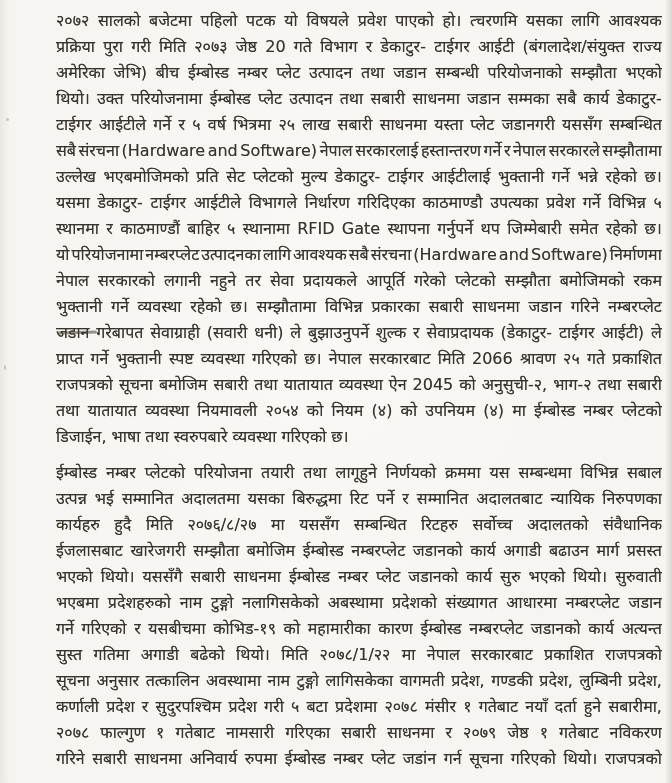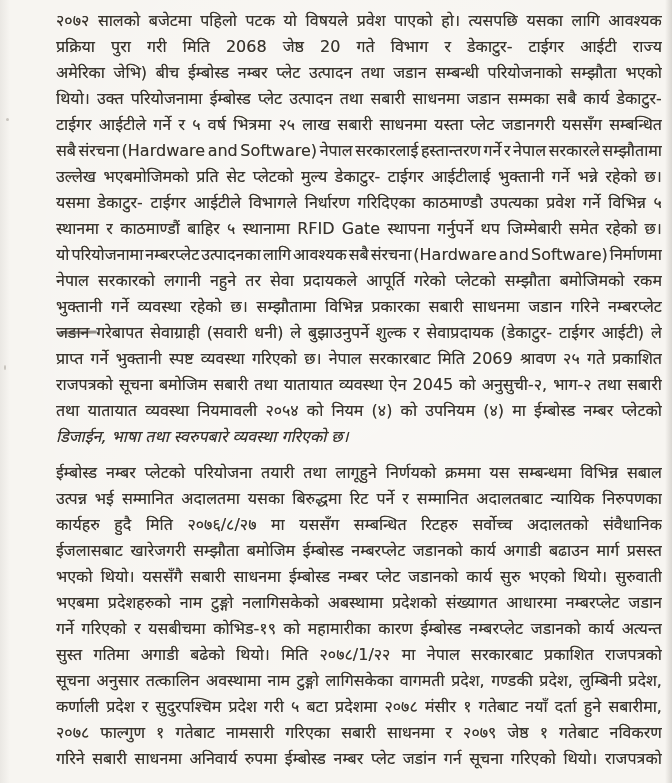--- a/index.html
+++ b/index.html
@@ -28,21 +28,20 @@
     line-height: 24px;
     font-size: 16px;
     color: #38342d;
     text-shadow: 0 0 0.6px rgba(56,52,45,0.55);
     overflow: hidden;
     white-space: nowrap;
   }
   .line.short {
     justify-content: flex-start;
     column-gap: 5px;
-    font-style: italic;
   }
   .edge-shadow-right {
     position: absolute; top: 0; right: 0; bottom: 0; width: 7px;
     background: linear-gradient(to right, rgba(0,0,0,0), rgba(110,104,96,0.22));
     pointer-events: none;
   }
   .edge-shadow-left {
     position: absolute; top: 0; left: 0; bottom: 0; width: 10px;
     background: linear-gradient(to right, rgba(120,114,106,0.10), rgba(0,0,0,0));
     pointer-events: none;
@@ -73,39 +72,40 @@
           <span>२०७२</span>
           <span>सालको</span>
           <span>बजेटमा</span>
           <span>पहिलो</span>
           <span>पटक</span>
           <span>यो</span>
           <span>विषयले</span>
           <span>प्रवेश</span>
           <span>पाएको</span>
           <span>हो।</span>
-          <span>त्यसपछि</span>
+          <span>त्चरणमि</span>
           <span>यसका</span>
           <span>लागि</span>
           <span>आवश्यक</span>
         </div>
         <div class="line">
           <span>प्रक्रिया</span>
           <span>पुरा</span>
           <span>गरी</span>
           <span>मिति</span>
-          <span>2068</span>
+          <span>२०७३</span>
           <span>जेष्ठ</span>
           <span>20</span>
           <span>गते</span>
           <span>विभाग</span>
           <span>र</span>
           <span>डेकाटुर-</span>
           <span>टाईगर</span>
           <span>आईटी</span>
+          <span>(बंगलादेश/संयुक्त</span>
           <span>राज्य</span>
         </div>
         <div class="line">
           <span>अमेरिका</span>
           <span>जेभि)</span>
           <span>बीच</span>
           <span>ईम्बोस्ड</span>
           <span>नम्बर</span>
           <span>प्लेट</span>
           <span>उत्पादन</span>
@@ -277,21 +277,21 @@
           <span>प्राप्त</span>
           <span>गर्ने</span>
           <span>भुक्तानी</span>
           <span>स्पष्ट</span>
           <span>व्यवस्था</span>
           <span>गरिएको</span>
           <span>छ।</span>
           <span>नेपाल</span>
           <span>सरकारबाट</span>
           <span>मिति</span>
-          <span>2069</span>
+          <span>2066</span>
           <span>श्रावण</span>
           <span>२५</span>
           <span>गते</span>
           <span>प्रकाशित</span>
         </div>
         <div class="line">
           <span>राजपत्रको</span>
           <span>सूचना</span>
           <span>बमोजिम</span>
           <span>सबारी</span>

